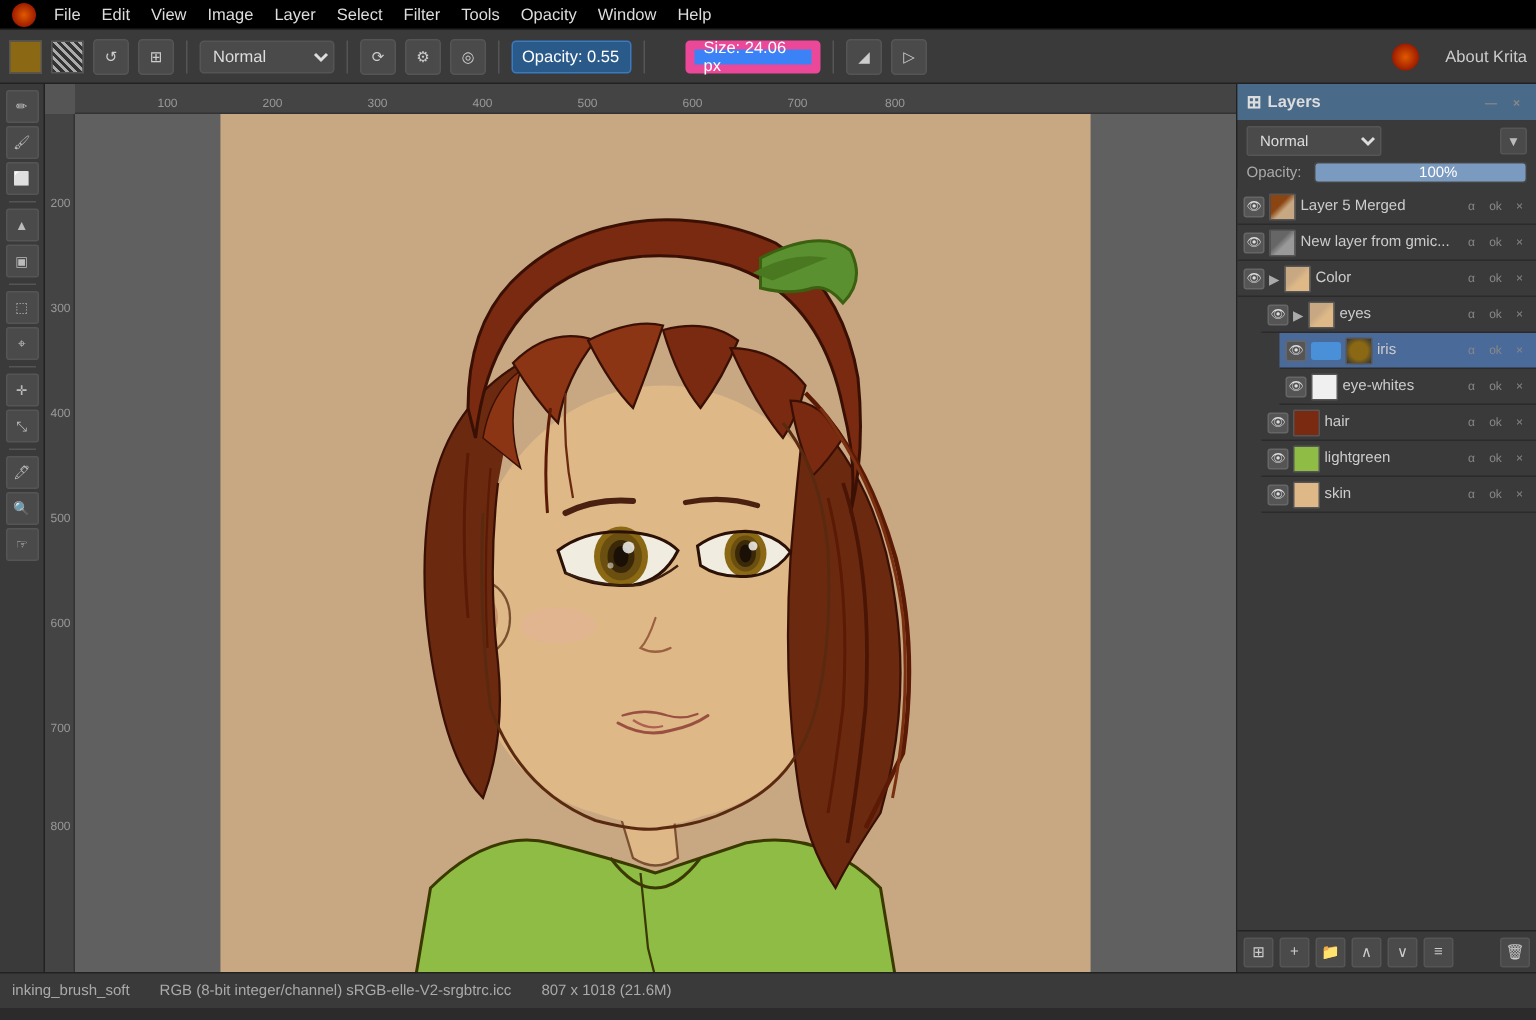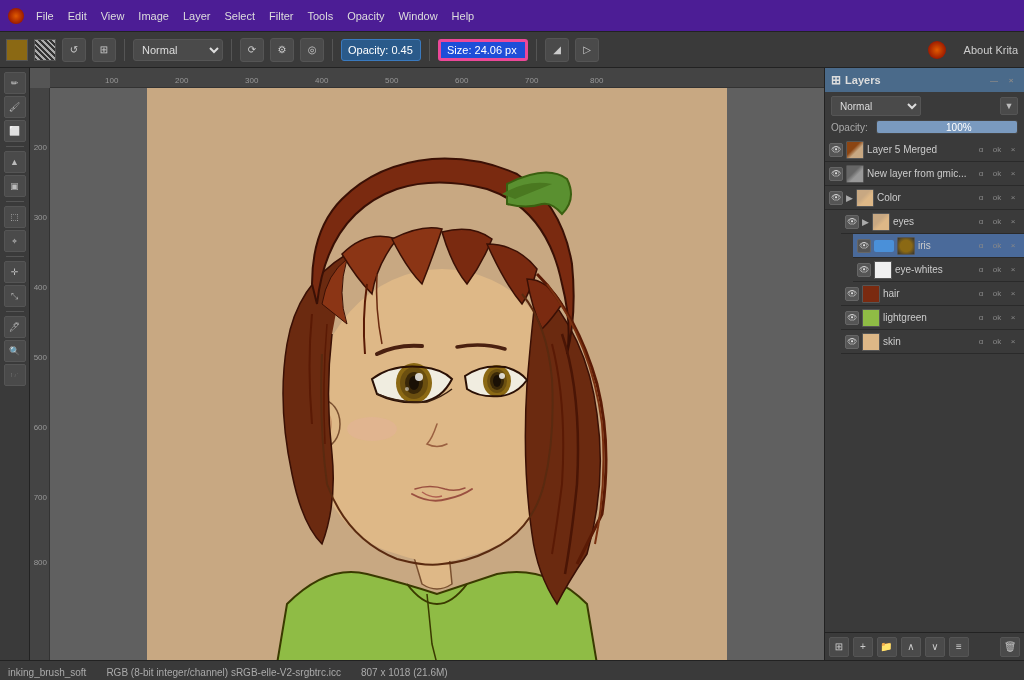--- a/index.html
+++ b/index.html
@@ -8,22 +8,22 @@
       height: 680px;
       background: #2b2b2b;
       font-family: 'Arial', sans-serif;
       font-size: 11px;
       color: #ddd;
       overflow: hidden;
     }
 
     
     #titlebar {
-      height: 32px;
-      background: #4c1d95;
+      height: 20px;
+      background: #000000;
       display: flex;
       align-items: center;
       padding: 0 8px;
       border-bottom: 1px solid #222;
     }
     #app-icon {
       width: 16px; height: 16px;
       background: radial-gradient(circle, #e05a00, #800000);
       border-radius: 50%;
       margin-right: 6px;
@@ -88,29 +88,29 @@
       border: 1px solid #3a7abf;
       color: #fff;
       padding: 2px 6px;
       font-size: 11px;
       border-radius: 3px;
       height: 22px;
       width: 80px;
       display: flex; align-items: center;
     }
     .size-box {
-      background: #1d4ed8;
-      border: 3px solid #ec4899;
+      background: #3b82f6;
+      border: 6px solid #ec4899;
       color: #fff;
       padding: 2px 6px;
       font-size: 11px;
       border-radius: 3px;
       height: 22px;
       width: 90px;
-      display: flex; align-items: center;
+      display: flex; align-items: center; margin-left: 19px;
     }
     .toolbar-sep { width: 1px; height: 22px; background: #555; margin: 0 2px; }
     .about-krita {
       margin-left: auto;
       display: flex; align-items: center; gap: 18px;
       color: #ccc;
       font-size: 11px;
     }
     .krita-logo {
       width: 18px; height: 18px;
@@ -432,21 +432,21 @@
     <option>Normal</option>
     <option>Multiply</option>
     <option>Screen</option>
   </select>
   <div class="toolbar-sep"></div>
   <div class="tool-btn">⟳</div>
   <div class="tool-btn">⚙</div>
   <div class="tool-btn">◎</div>
   <div class="toolbar-sep"></div>
   <div class="opacity-box">
-    <span>Opacity: 0.45</span>
+    <span>Opacity: 0.55</span>
   </div>
   <div class="toolbar-sep"></div>
   <div class="size-box">
     <span>Size: 24.06 px</span>
   </div>
   <div class="toolbar-sep"></div>
   <div class="tool-btn">◢</div>
   <div class="tool-btn">▷</div>
   <div class="about-krita">
     <div class="krita-logo"></div>

